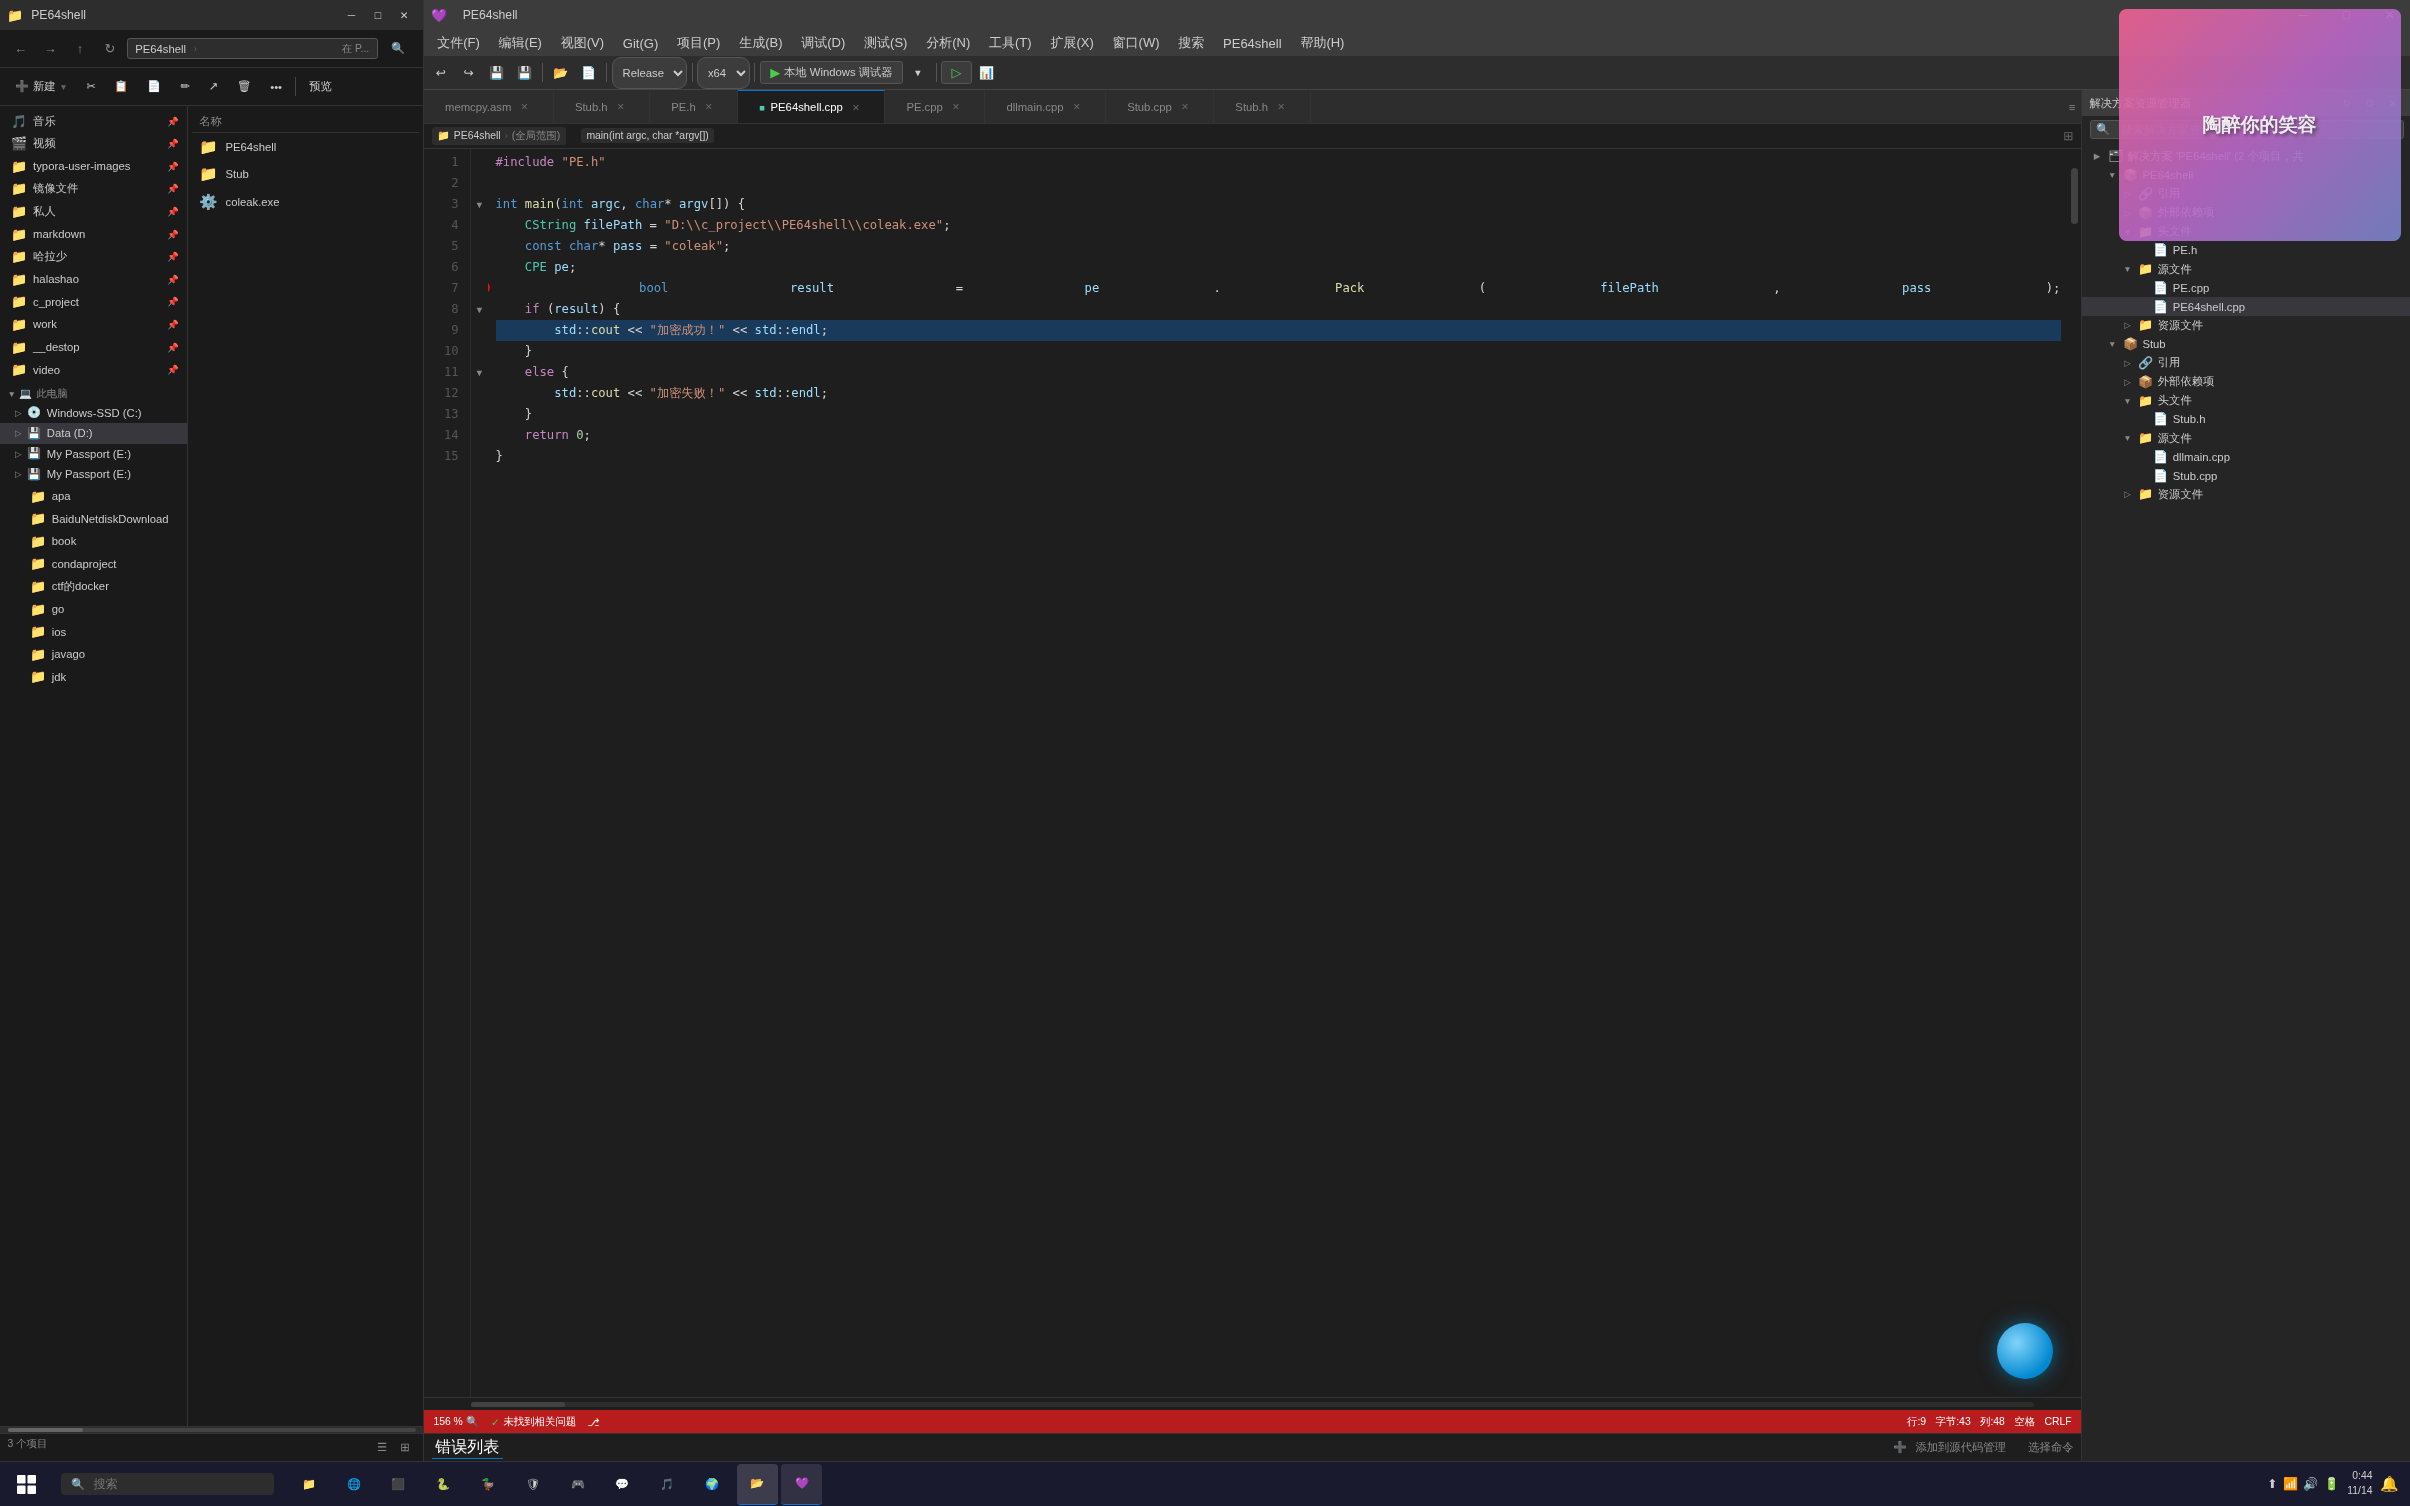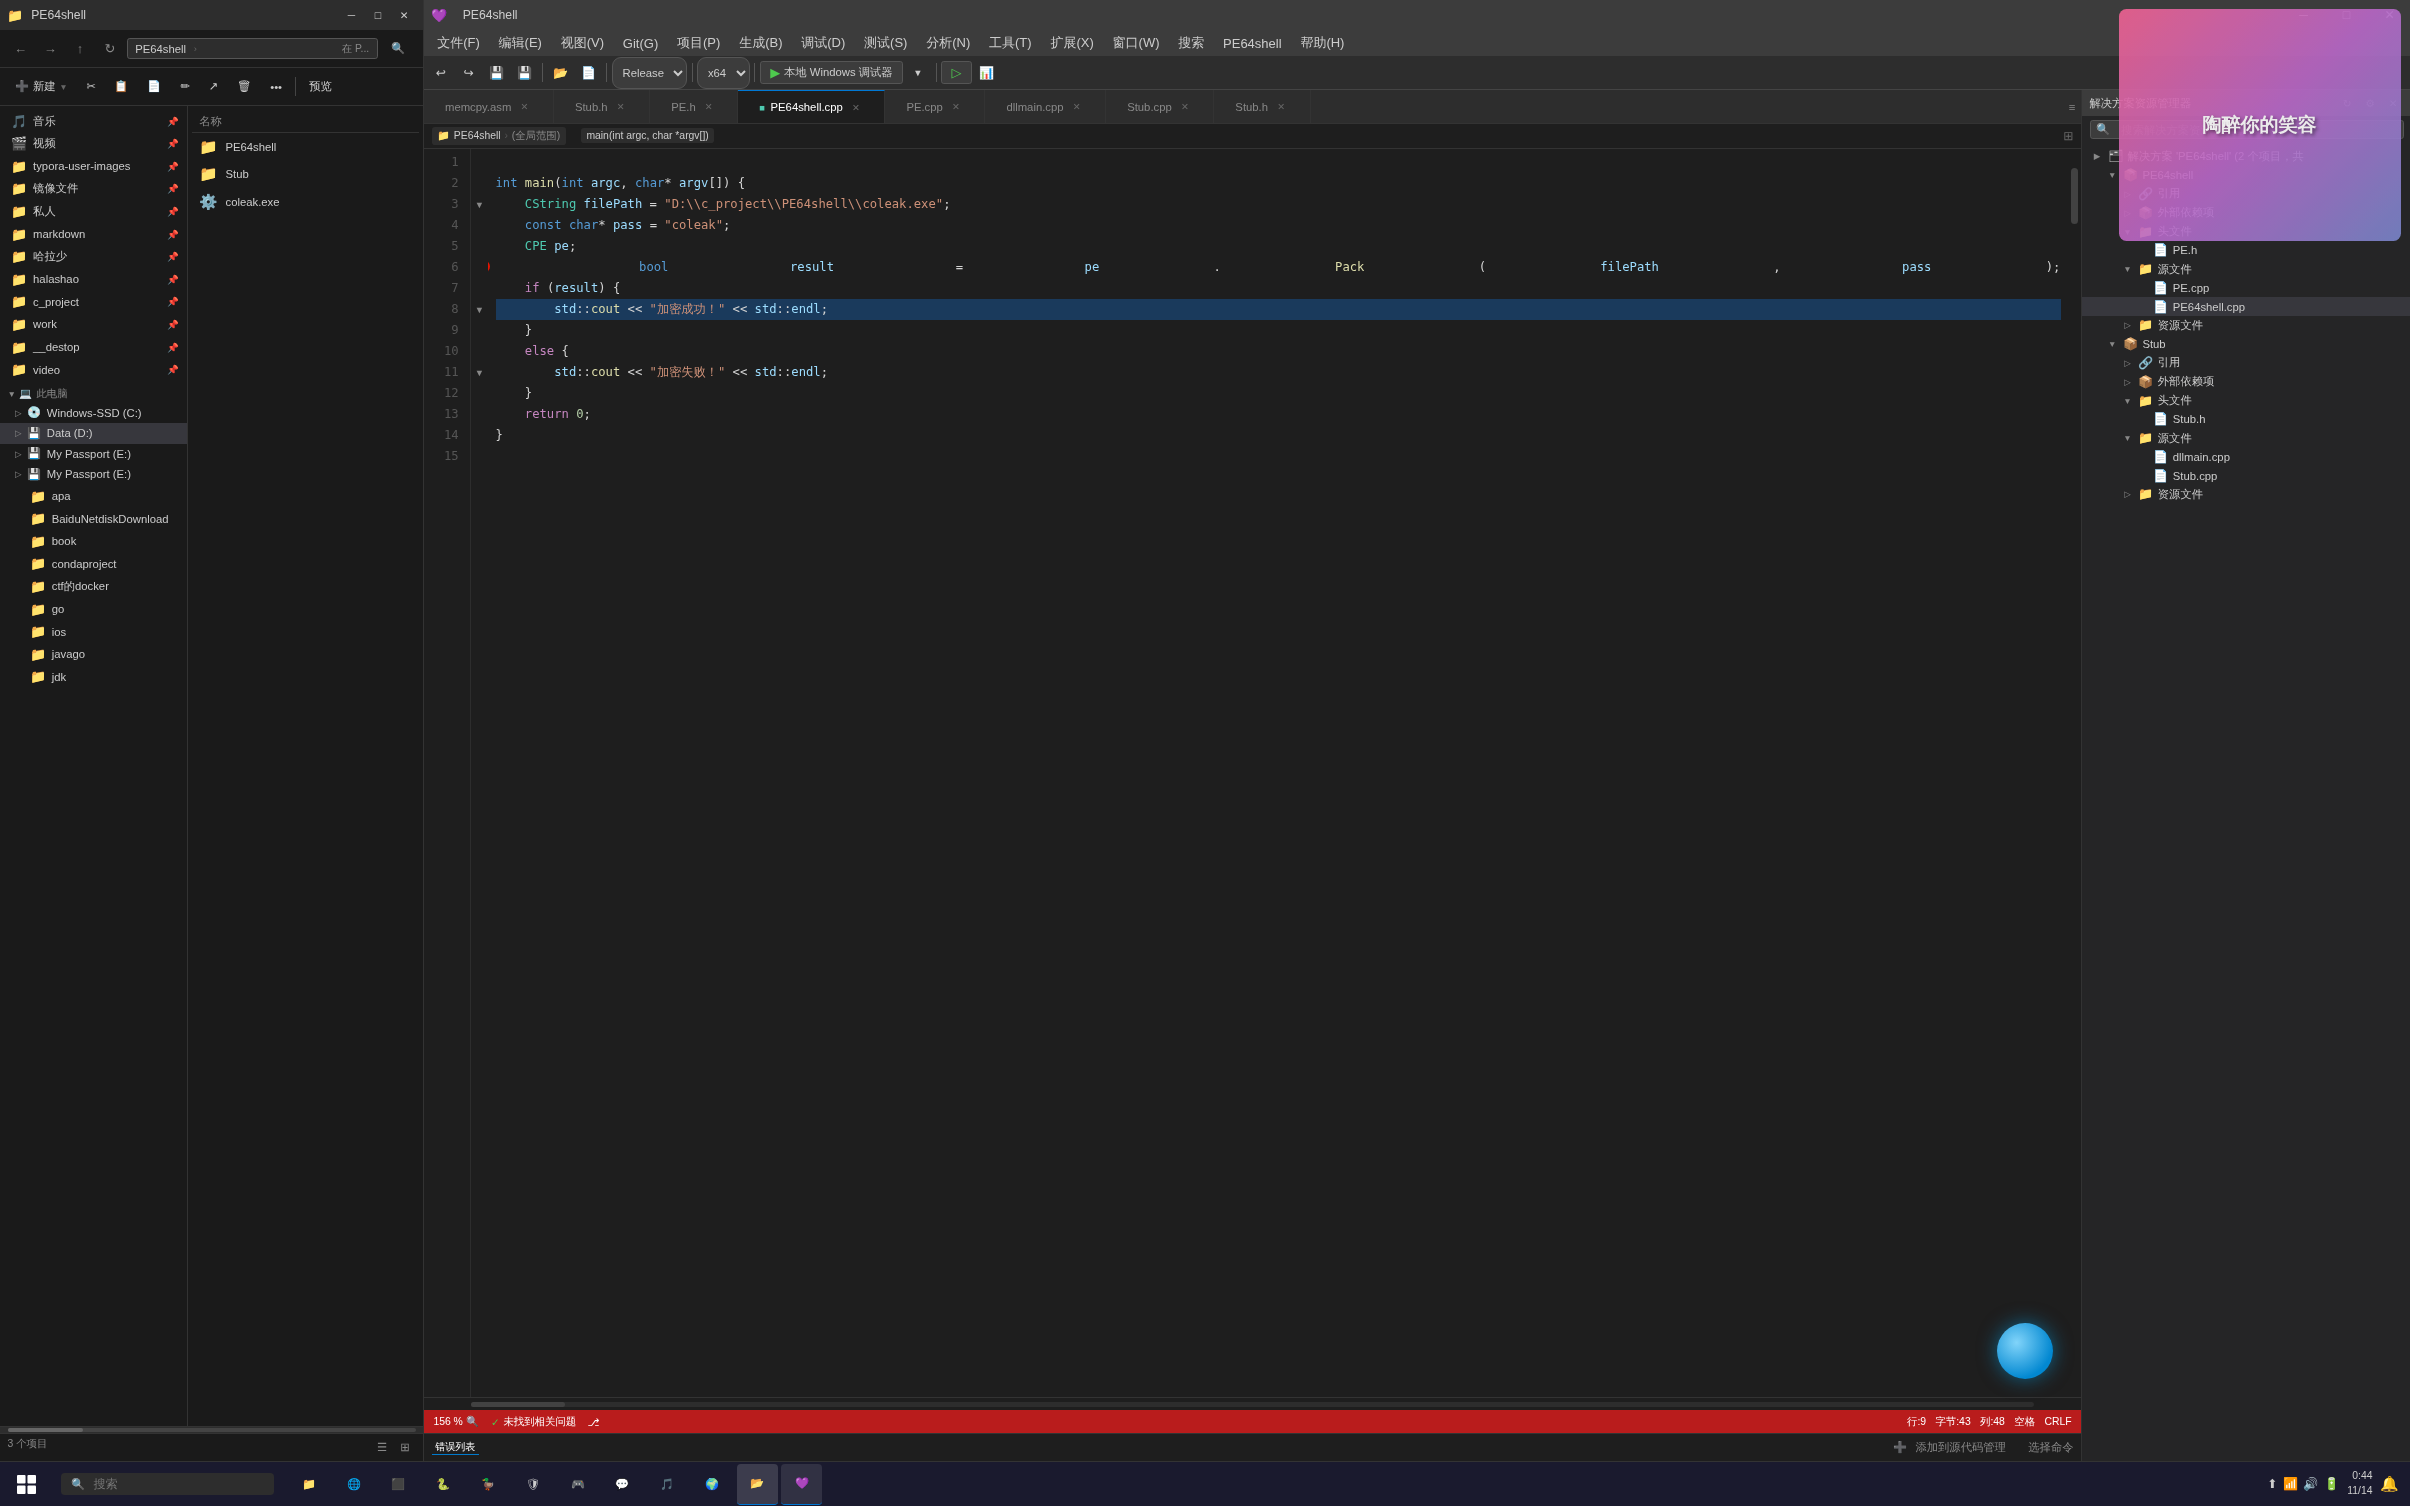--- a/index.html
+++ b/index.html
@@ -104,21 +104,21 @@
     .plain { color: #d4d4d4; }
 
     .vs-scrollbar-v { width: 13px; background: #1e1e1e; }
     .vs-scrollbar-v-thumb { width: 7.5px; height: 56px; background: #424242; border-radius: 3.8px; margin: 1.9px auto; margin-top: 19px; }
 
     .vs-statusbar { background: #b91c1c; display: flex; align-items: center; padding: 0 9.4px; height: 22.6px; color: #fff; font-size: 10.4px; gap: 11.3px; }
     .status-item { display: flex; align-items: center; gap: 3.8px; cursor: pointer; }
     .status-right { margin-left: auto; display: flex; align-items: center; gap: 9.4px; }
 
     .vs-panel-bottom { background: #1e1e1e; border-top: 0.9px solid #333; height: 28px; display: flex; align-items: center; padding: 0 7.5px; gap: 15px; }
-    .panel-tab { color: #888; font-size: 10px; cursor: pointer; padding: 0 3.8px; }
+    .panel-tab { color: #888; font-size: 16px; cursor: pointer; padding: 0 3.8px; }
     .panel-tab.active { color: #fff; border-bottom: 0.9px solid #007acc; }
 
     
     .vs-right-panel { width: 330px; background: #252526; border-left: 0.9px solid #333; display: flex; flex-direction: column; }
     .right-panel-header { background: #3c3c3c; padding: 3.8px 7.5px; display: flex; align-items: center; gap: 3.8px; height: 26px; }
     .right-panel-title { color: #ccc; font-size: 11.3px; flex: 1; }
     .right-panel-btns { display: flex; gap: 1.9px; }
     .right-btn { width: 21px; height: 21px; display: flex; align-items: center; justify-content: center; border-radius: 2.8px; cursor: pointer; color: #888; font-size: 10.4px; }
 
     .solution-search { display: flex; align-items: center; background: #3c3c3c; border: 0.9px solid #555; margin: 3.8px 7.5px; border-radius: 2.8px; }
@@ -491,20 +491,23 @@
             <div style="height:21px;"></div>
             <div style="height:21px;"></div>
             <div style="height:21px; color:#888;">▼</div>
             <div style="height:21px;"></div>
             <div style="height:21px;"></div>
             <div style="height:21px;"></div>
             <div style="height:21px;"></div>
           </div>
           <div class="code-content">
 
+            <div class="code-line">
+              <span class="inc">#include </span><span class="inc-path">"PE.h"</span>
+            </div>
 
             <div class="code-line">&nbsp;</div>
 
             <div class="code-line">
               <span class="kw">int </span><span class="fn">main</span><span class="plain">(</span><span class="kw">int </span><span class="var">argc</span><span class="plain">, </span><span class="kw">char</span><span class="plain">* </span><span class="var">argv</span><span class="plain">[]) {</span>
             </div>
 
             <div class="code-line">
               <span class="plain">&nbsp;&nbsp;&nbsp;&nbsp;</span><span class="type">CString </span><span class="var">filePath </span><span class="plain">= </span><span class="str">"D:\\c_project\\PE64shell\\coleak.exe"</span><span class="plain">;</span>
             </div>

